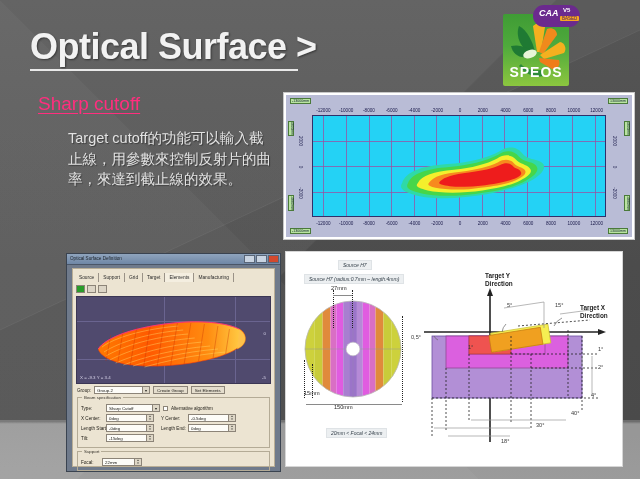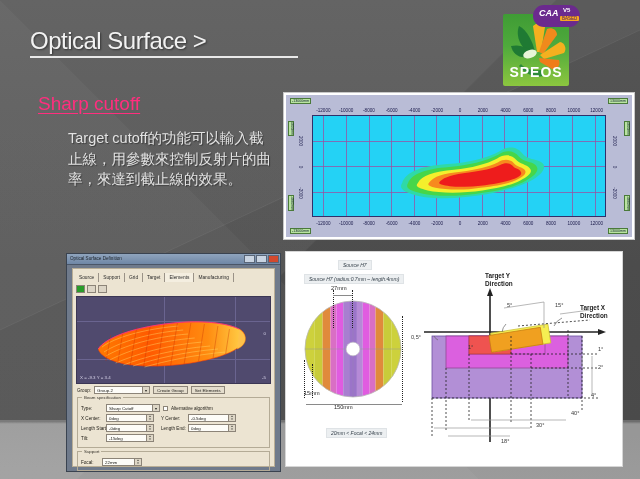--- a/index.html
+++ b/index.html
@@ -22,22 +22,22 @@
   #sheen-line {
     position:absolute; left:-40px; top:-40px; width:940px; height:940px;
     transform: rotate(45deg); transform-origin: 0 0;
     pointer-events:none;
   }
 
   
   #title-wrap { position: absolute; left: 30px; top: 28px; width: 300px; }
   #page-title {
     color: #f2f2f2;
-    font-size: 24px;
-    font-weight: normal;
+    font-size: 36px;
+    font-weight: bold;
     letter-spacing: -0.5px;
     line-height: 1.05;
     text-shadow: 1px 1px 2px rgba(0,0,0,0.45);
     white-space: nowrap;
   }
   #title-rule {
     margin-top: 3px;
     height: 2px;
     width: 268px;
     background: #e9e9e9;

